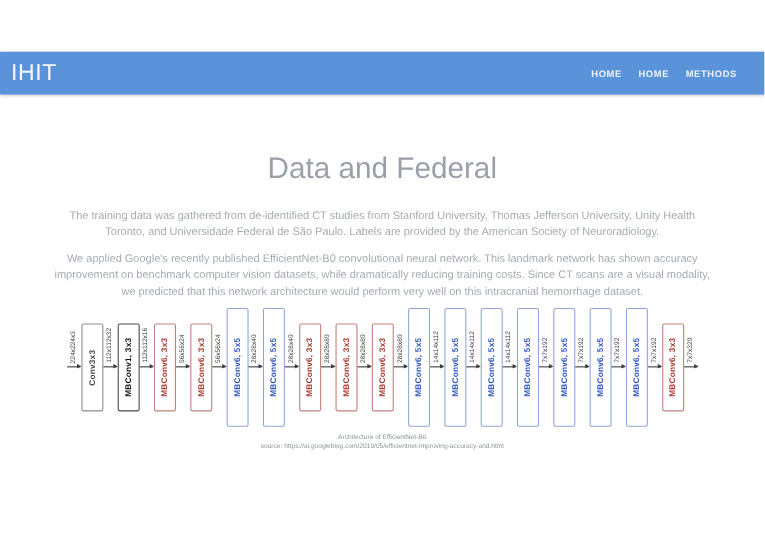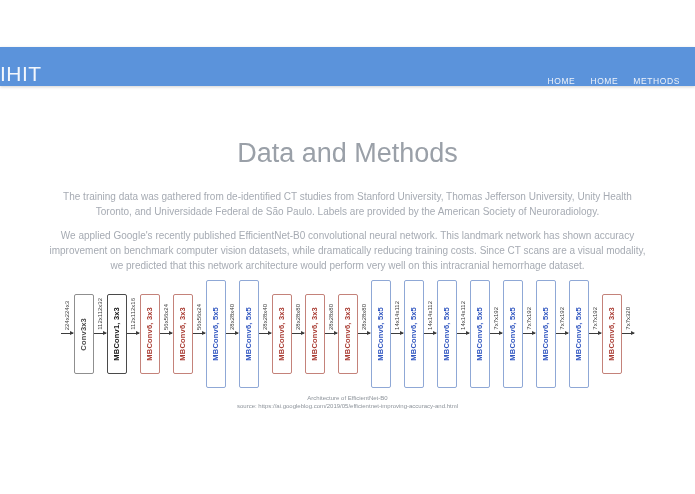--- a/index.html
+++ b/index.html
@@ -1,26 +1,26 @@
 <!DOCTYPE html>
 <html><head>
 <meta charset="utf-8">
 <style>
   * { margin:0; padding:0; box-sizing:border-box; }
   html,body { width:695px; height:494px; overflow:hidden; background:#ffffff;
               font-family:"Liberation Sans", sans-serif; }
 
   .top-strip { height:47px; background:#ffffff; }
 
-  .navbar { height:39px; background:#5b93db; display:flex; align-items:flex-end;
-            padding:0 0; box-shadow:0 1px 3px rgba(0,0,0,0.18); }
+  .navbar { height:39px; background:#5b93db; display:flex; align-items:center;
+            padding:0 10px; box-shadow:0 1px 3px rgba(0,0,0,0.18); }
   .brand { color:#f3f7fc; font-size:21px; font-weight:400; letter-spacing:0.5px; cursor:pointer; }
   .nav-links { margin-left:auto; display:flex; gap:15px; padding-right:15px; }
   .nav-links a { color:#edf2fa; font-size:8.5px; letter-spacing:0.6px; text-decoration:none;
-                 font-weight:400; cursor:pointer; }
+                 font-weight:700; cursor:pointer; }
 
   main { text-align:center; }
   .page-title { margin:52px auto 0; font-size:27px; font-weight:400; color:#9aa0a8; }
 
   .para { width:600px; margin:0 auto; font-size:10px; line-height:15px; color:#a6abb3; }
   .para.p1 { margin-top:20px; }
   .para.p2 { margin-top:9px;text-align:center; }
   .para.p3 { margin-top:14px; }
 
   
@@ -54,21 +54,21 @@
 <header class="navbar">
   <div class="brand">IHIT</div>
   <nav class="nav-links">
     <a>HOME</a>
     <a>HOME</a>
     <a>METHODS</a>
   </nav>
 </header>
 
 <main>
-  <h1 class="page-title">Data and Methods</h1>
+  <h1 class="page-title">Data and Federal</h1>
 
   <p class="para p1">The training data was gathered from de-identified CT studies from Stanford University, Thomas Jefferson University, Unity Health Toronto, and Universidade Federal de São Paulo. Labels are provided by the American Society of Neuroradiology.</p>
   <p class="para p2">We applied Google's recently published EfficientNet-B0 convolutional neural network. This landmark network has shown accuracy improvement on benchmark computer vision datasets, while dramatically reducing training costs. Since CT scans are a visual modality, we predicted that this network architecture would perform very well on this intracranial hemorrhage dataset.</p>
 
   <div class="figure-row">
     <div class="conn">
       <span class="dim">224x224x3</span>
       <span class="arr"></span>
     </div>
 

